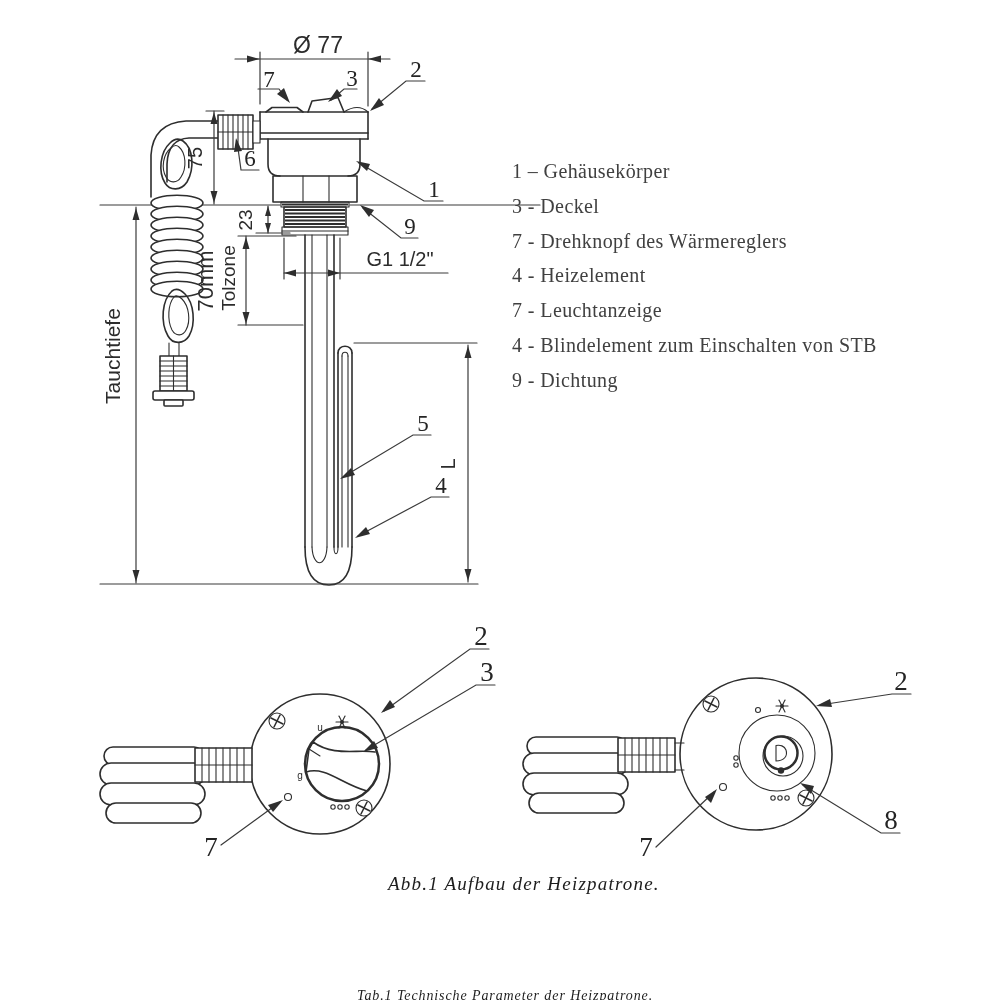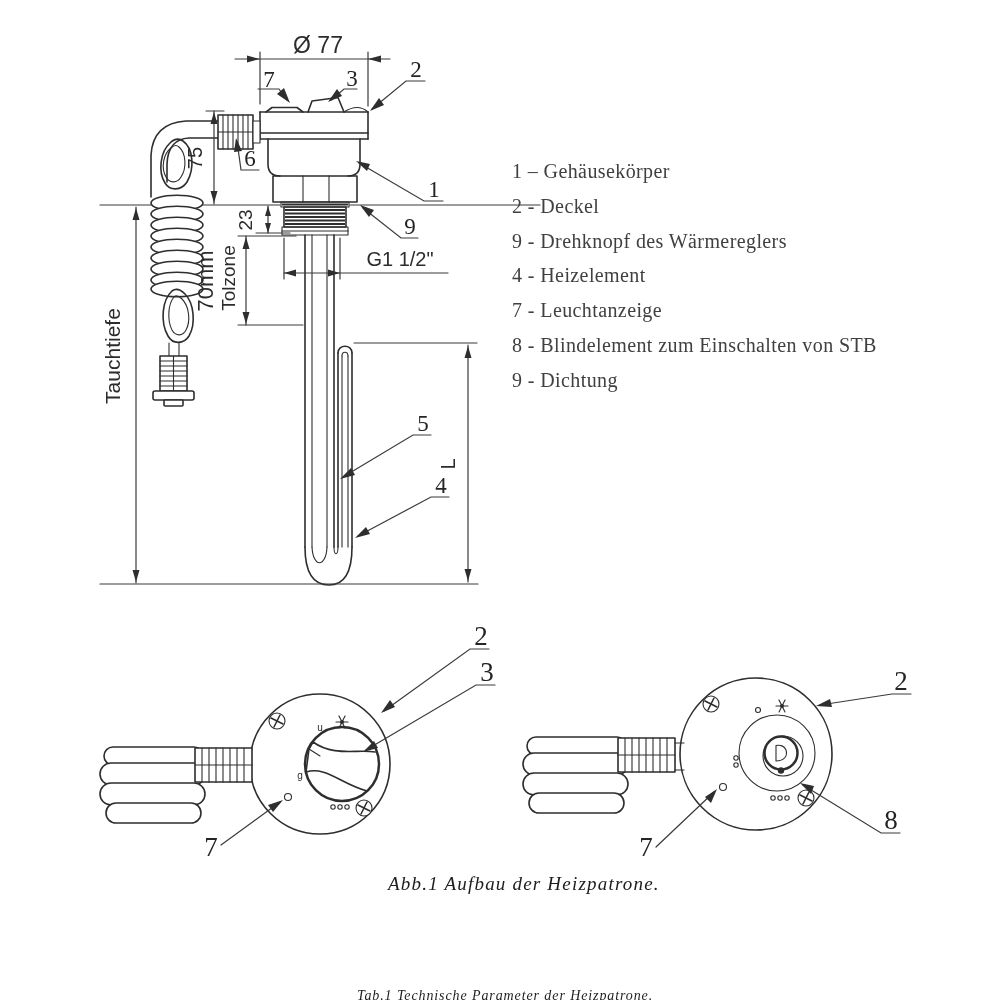--- a/index.html
+++ b/index.html
@@ -370,24 +370,24 @@
     <g>
       <text class="callout" x="646" y="856" text-anchor="middle" font-size="27">7</text>
       <path class="dim" d="M656,847 L714,792"></path>
       <path class="arr" d="M717,789 L711,803 L705,797 Z"></path>
     </g>
   </g>
 </svg>
 
   <div class="legend">
     <div class="legend-item">1 – Gehäusekörper</div>
-    <div class="legend-item">2 - Deckel</div>
-    <div class="legend-item">9 - Drehknopf des Wärmereglers</div>
+    <div class="legend-item">3 - Deckel</div>
+    <div class="legend-item">7 - Drehknopf des Wärmereglers</div>
     <div class="legend-item">4 - Heizelement</div>
     <div class="legend-item">7 - Leuchtanzeige</div>
-    <div class="legend-item">8 - Blindelement zum Einschalten von STB</div>
+    <div class="legend-item">4 - Blindelement zum Einschalten von STB</div>
     <div class="legend-item">9 - Dichtung</div>
   </div>
 
   <div class="caption caption-fig">Abb.1 Aufbau der Heizpatrone.</div>
   <div class="caption caption-tab">Tab.1 Technische Parameter der Heizpatrone.</div>
 
 </div>
 
 </body></html>

